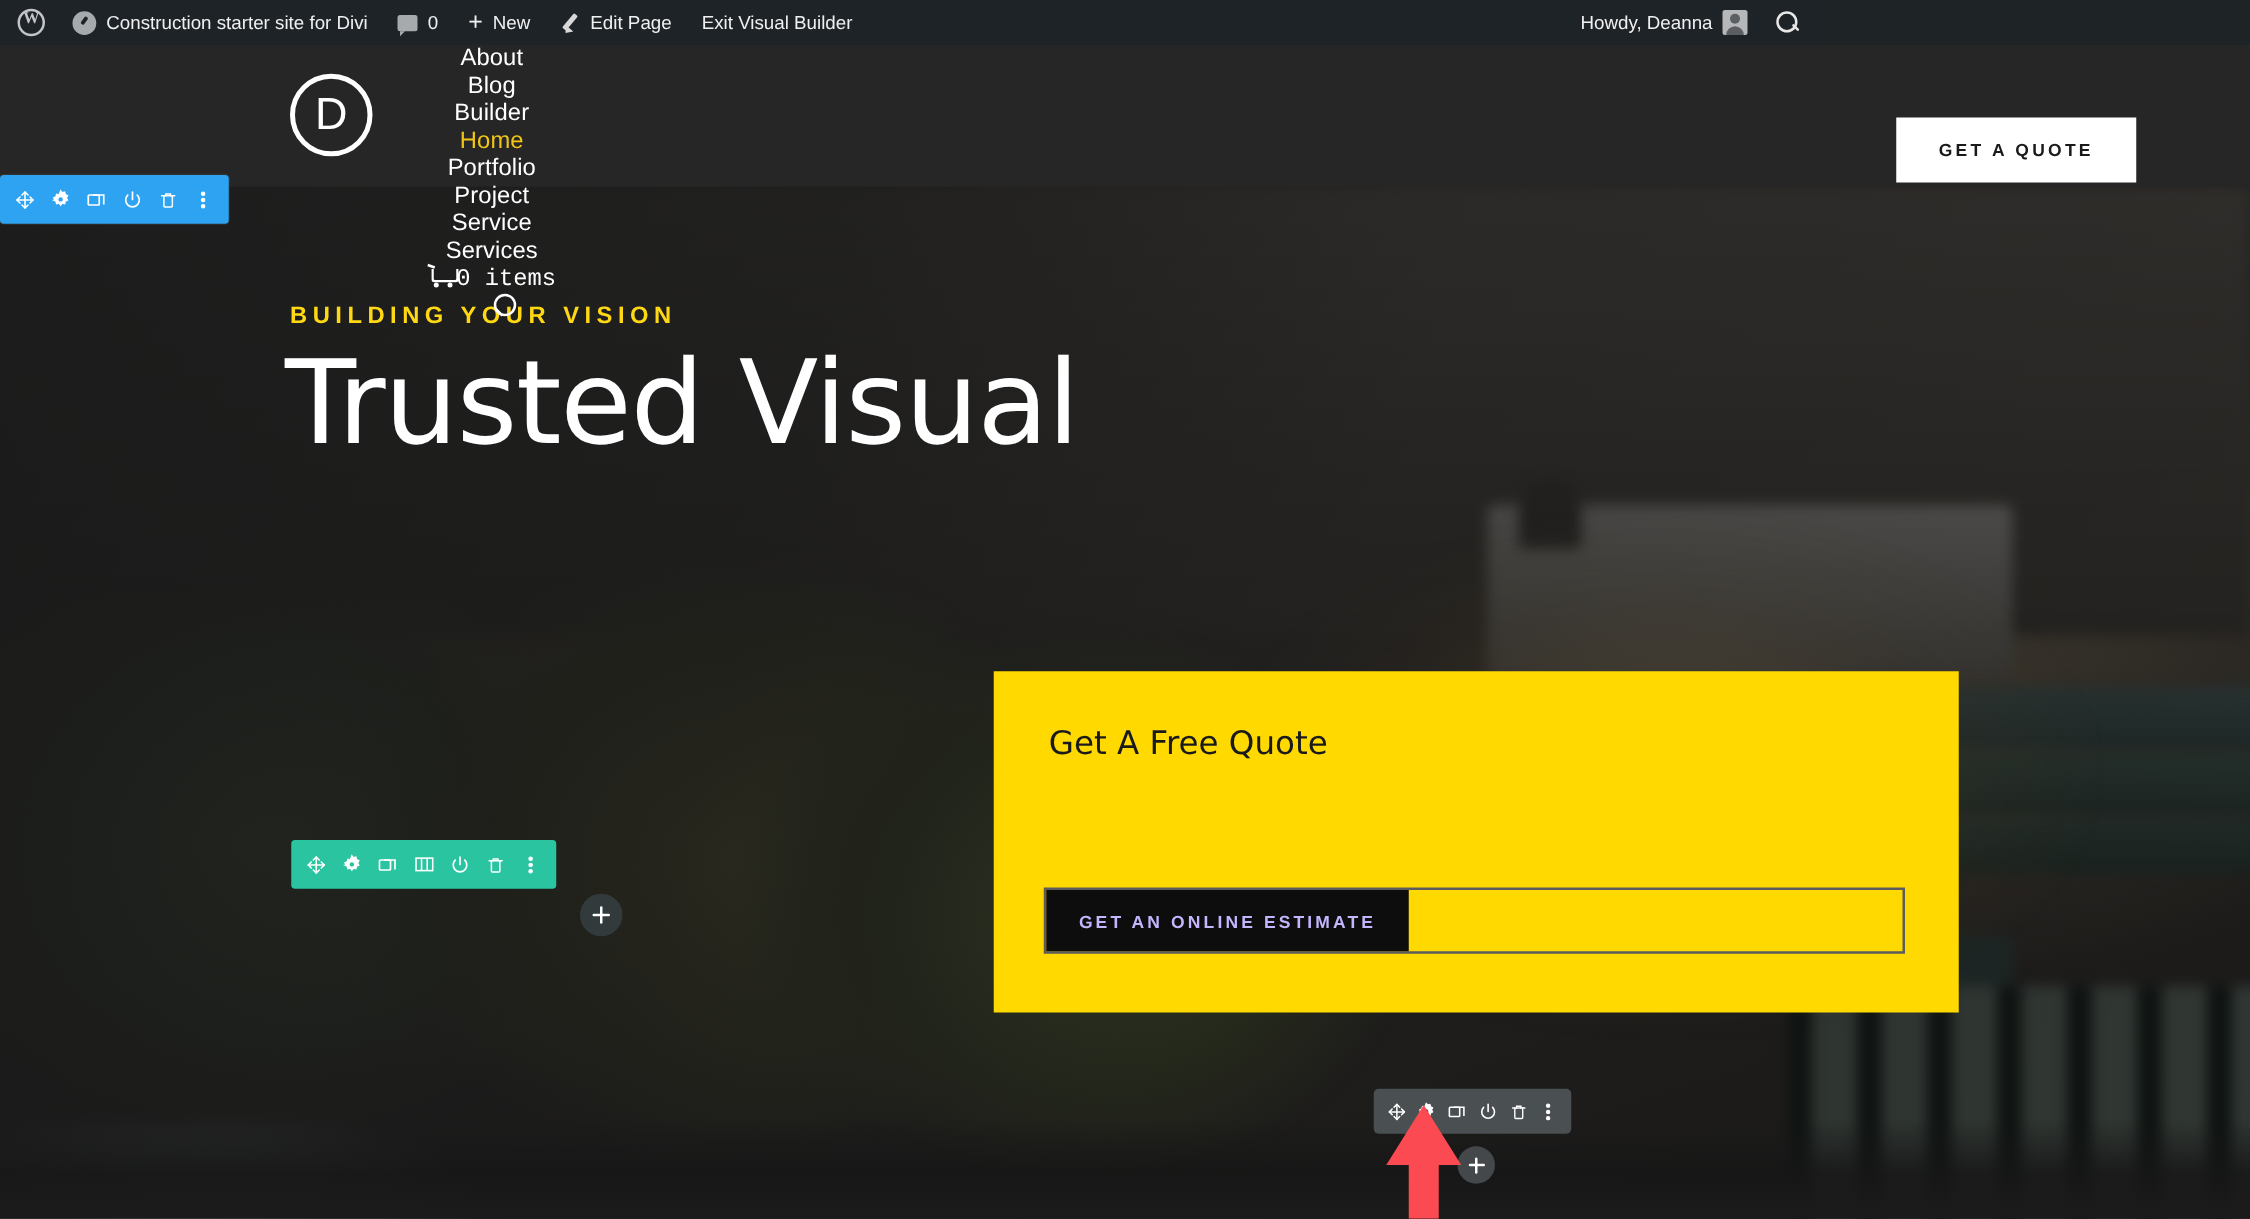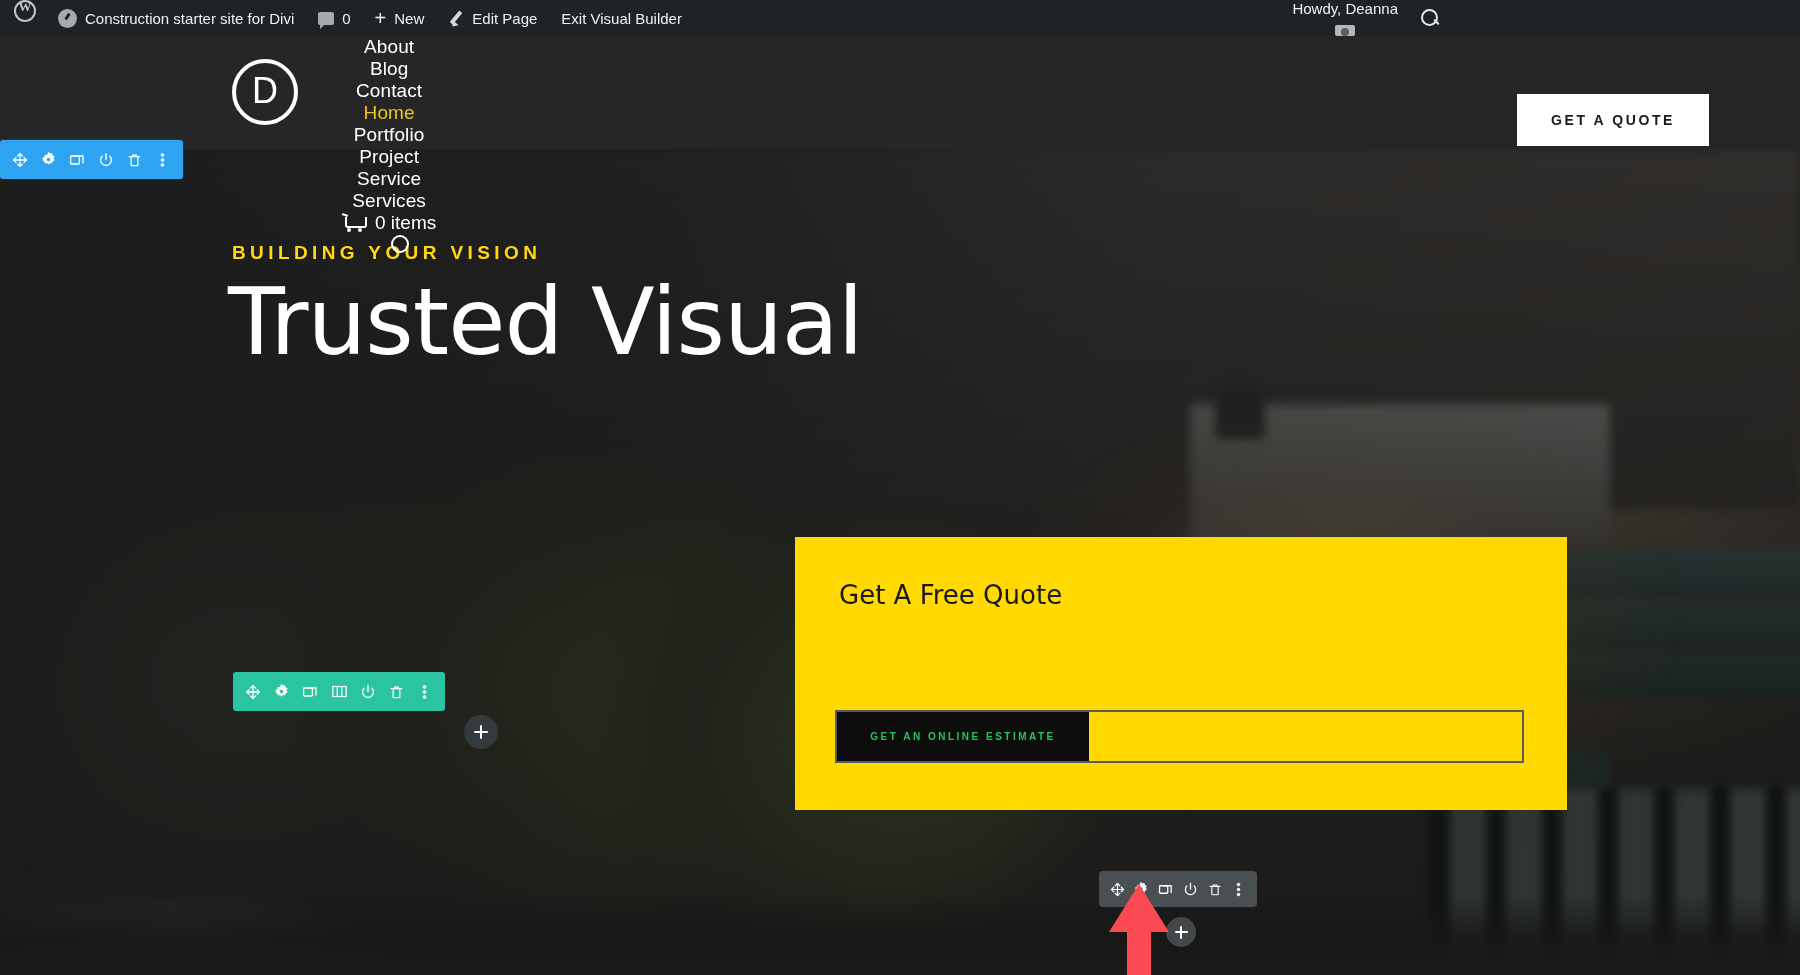--- a/index.html
+++ b/index.html
@@ -17,21 +17,21 @@
     background: #1d2327; color: #f0f0f1;
     display: flex; align-items: center;
     font-size: 15px; z-index: 60;
   }
   .ab-left { display: flex; align-items: center; height: 36px; }
   .ab-right { margin-left: auto; display: flex; align-items: center; height: 36px; padding-right: 8px; }
   .ab-item {
     display: flex; align-items: center; gap: 8px;
     height: 36px; padding: 0 12px; color: #f0f0f1; white-space: nowrap;
   }
-  .ab-item:first-child { padding: 0 10px 0 14px; flex-direction: column; }
+  .ab-item:first-child { padding: 0 10px 0 14px; }
   .wp-logo {
     width: 22px; height: 22px; border-radius: 50%;
     border: 2px solid #c3c4c7; position: relative; display:inline-block;
   }
   .wp-logo::before {
     content: "W"; position: absolute; left: 0; top: -3px; width: 100%;
     text-align: center; font-size: 13px; font-weight: bold; color: #c3c4c7;
     font-family: "Liberation Serif", serif;
   }
   .site-icon {
@@ -104,21 +104,21 @@
   }
   .mainnav {
     position: absolute; left: 328px; top: 0; height: 113px;
     display: flex; align-items: center; gap: 0; flex-direction: column;
   }
   .navlink {
     color: #ffffff; font-size: 19px; padding: 0 16px; white-space: nowrap;
     letter-spacing: 0.1px;
   }
   .navlink.active { color: #f0c419; }
-  .cart-wrap { display: flex; align-items: center; gap: 10px; padding: 0 14px; }
+  .cart-wrap { display: flex; padding: 0 14px; font-family: Liberation Mono, monospace; }
   .cart-icon {
     width: 23px; height: 19px; position: relative; display: inline-block;
   }
   .cart-icon::before {
     content:""; position:absolute; left:3px; top:3px; width:18px; height:9px;
     border:2px solid #fff; border-top:none; border-radius:0 0 3px 3px;
   }
   .cart-icon::after {
     content:""; position:absolute; left:0px; top:0px; width:6px; height:2px;
     background:#fff; transform: rotate(20deg);
@@ -253,23 +253,23 @@
     font-size: 49px; color: #111111; font-weight: 400;
     font-family: "DejaVu Sans", sans-serif; letter-spacing: -0.5px;
   }
   .qc-module {
     position:absolute; left: 40px; top: 173px;
     width: 689px; height: 53px;
     border: 2px solid #5a5c5e;
   }
   .estimate-btn {
     position:absolute; left: 0px; top: 0px;
-    width: 252px; height: 49px; background: #0d0d0d;
+    width: 290px; height: 49px; background: #0d0d0d;
     display:flex; align-items:center; justify-content:center;
-    color:#22c55e; font-size: 10px; letter-spacing: 2.5px; font-weight: 600;
+    color:#c4b5fd; font-size: 14px; letter-spacing: 2.5px; font-weight: 600;
     white-space: nowrap;
   }
 
   
   .bar {
     position: absolute; display:flex; align-items:center;
     border-radius: 3px; z-index: 45;
   }
   .bar .ic {
     display:flex; align-items:center; justify-content:center;
@@ -361,21 +361,21 @@
   </div>
 
   <div class="siteheader">
     <div class="logo-oval">
       <span>D</span>
     </div>
 
     <nav class="mainnav">
       <a class="navlink">About</a>
       <a class="navlink">Blog</a>
-      <a class="navlink">Contact</a>
+      <a class="navlink">Builder</a>
       <a class="navlink active">Home</a>
       <a class="navlink">Portfolio</a>
       <a class="navlink">Project</a>
       <a class="navlink">Service</a>
       <a class="navlink">Services</a>
 
       <span class="cart-wrap">
         <span class="cart-icon">
           <span class="cart-wheels">
               <i></i>

